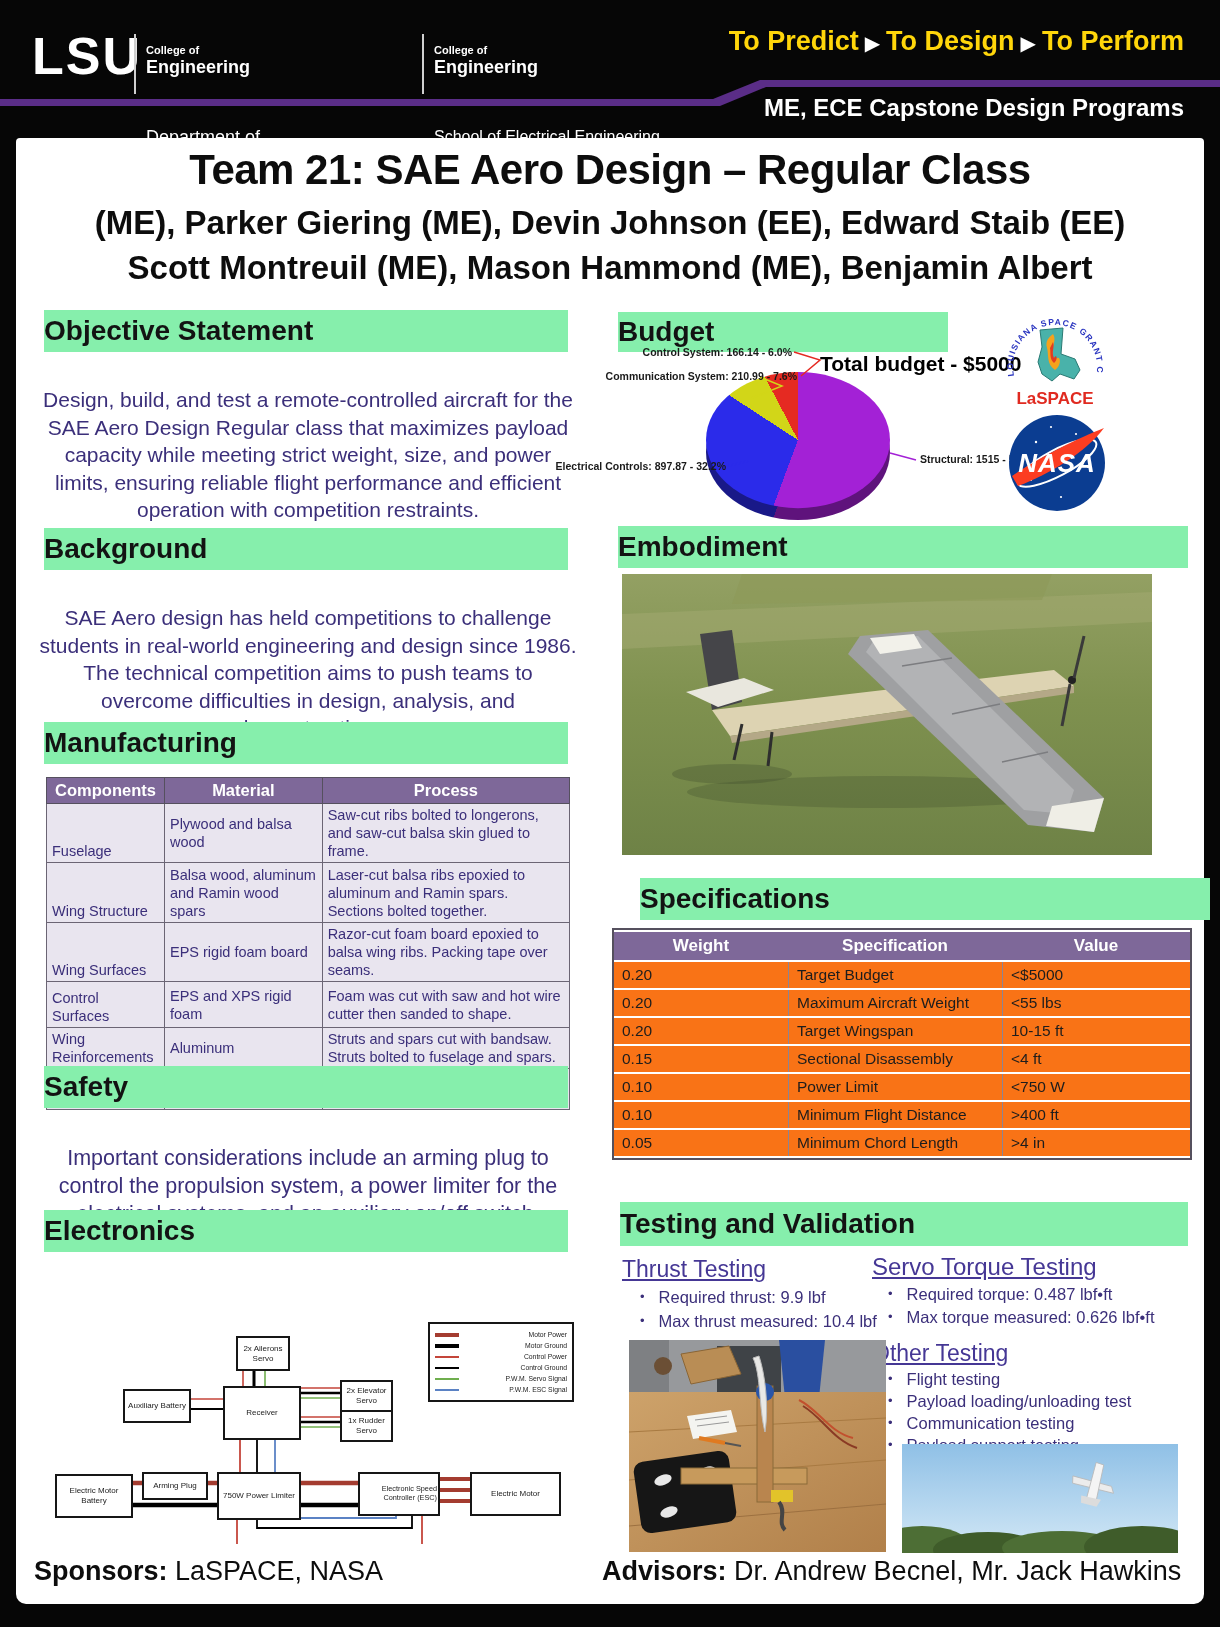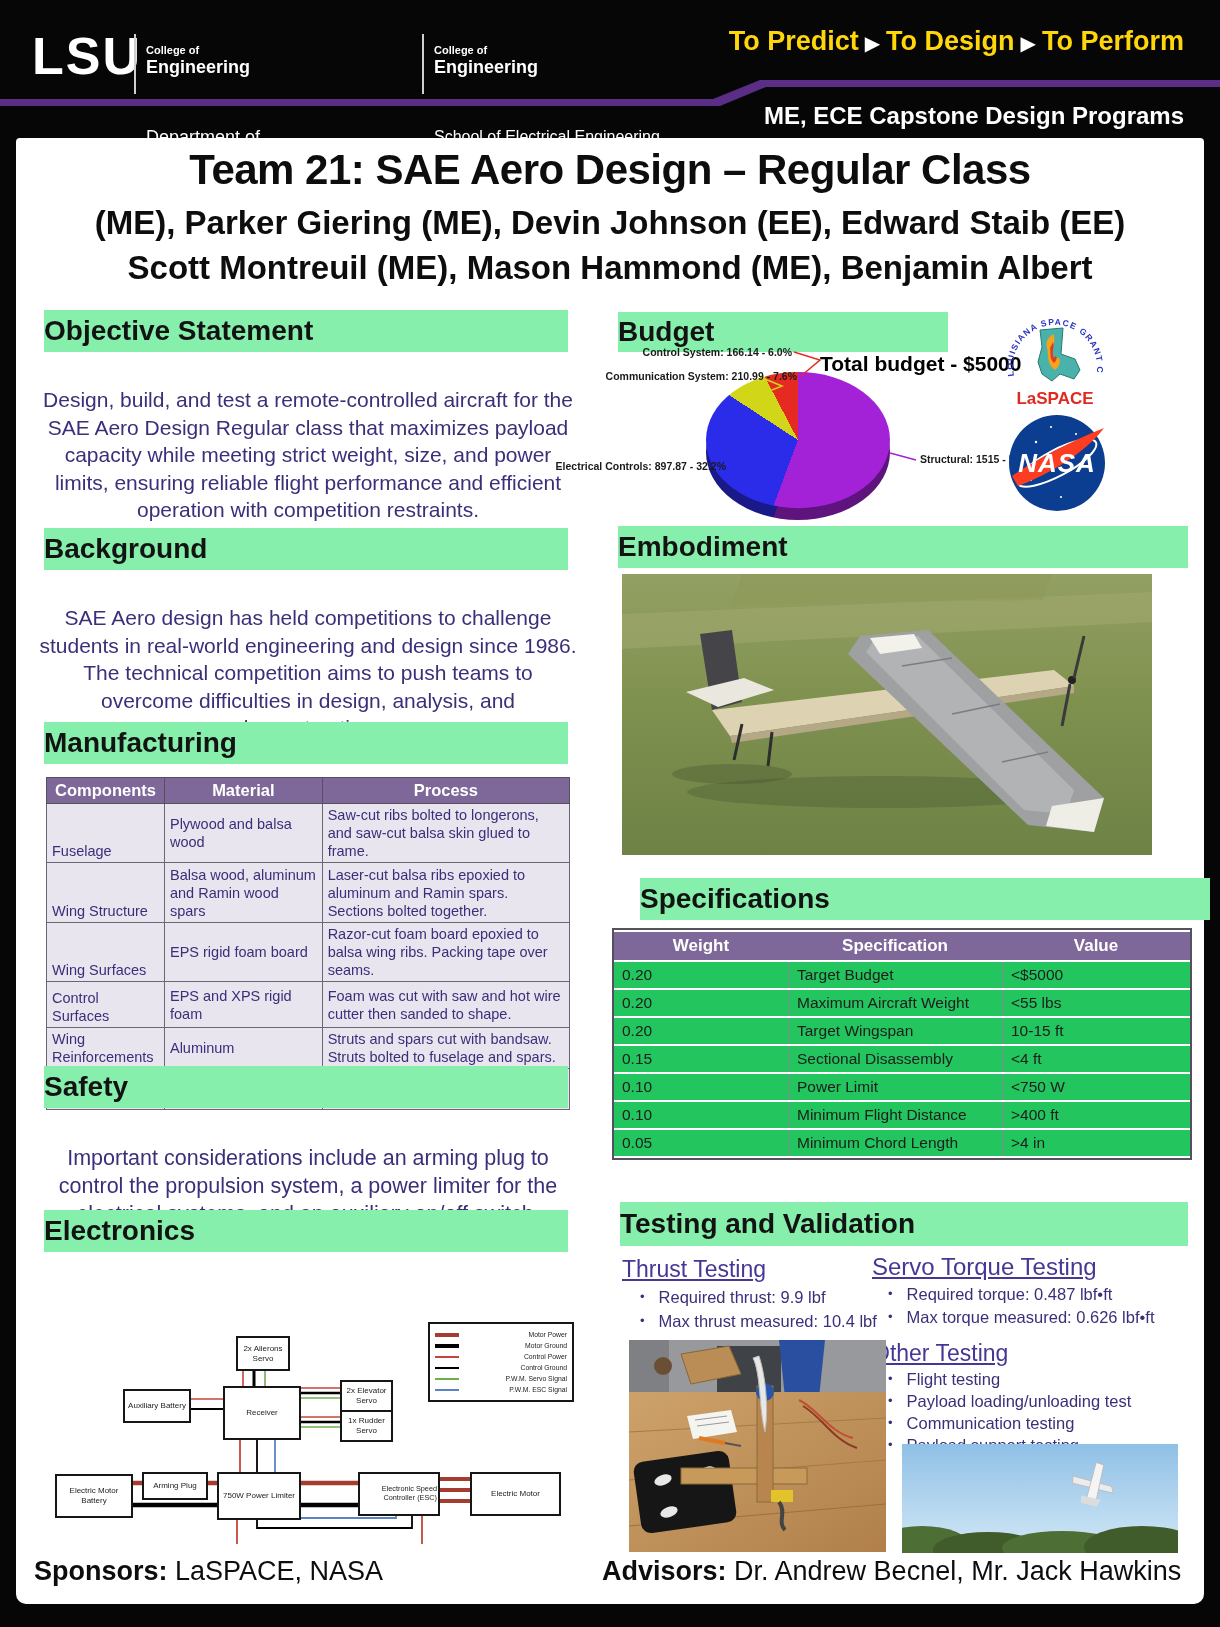--- a/index.html
+++ b/index.html
@@ -9,21 +9,21 @@
   .hdr-lsu{position:absolute;left:32px;top:26px;color:#fff;font-size:52px;font-weight:800;
            letter-spacing:2px;line-height:60px;}
   .hdr-div{position:absolute;top:34px;width:2px;height:60px;background:#cfcfcf;}
   .hdr-col{position:absolute;top:28px;color:#fff;}
   .hdr-col .c-small{font-size:11px;font-weight:700;line-height:13px;margin-top:16px;}
   .hdr-col .c-eng{font-size:18px;font-weight:700;line-height:21px;}
   .hdr-col .c-line{font-size:18px;font-weight:400;line-height:23px;margin-top:48px;}
   .hdr-col2 .c-line{font-size:16px;line-height:21px;}
   .motto{position:absolute;top:26px;right:36px;font-size:27px;font-weight:700;color:#ffd60a;}
   .motto .arr{color:#fff;font-size:20px;padding:0 6px;}
-  .banner{position:absolute;top:102px;right:36px;font-size:24px;font-weight:700;color:#fff;}
+  .banner{position:absolute;top:94px;right:36px;font-size:24px;font-weight:700;color:#fff;}
   .stripe-svg{position:absolute;left:0;top:0;width:1220px;height:138px;}
   
   .panel{position:absolute;left:16px;top:138px;width:1188px;height:1466px;background:#fff;
          border-radius:4px 4px 10px 10px;}
   .p-title{position:absolute;left:0;top:146px;width:1220px;text-align:center;font-size:42px;
            font-weight:700;color:#0d0d0d;letter-spacing:-0.5px;}
   .p-authors{position:absolute;left:0;top:200px;width:1220px;text-align:center;font-size:33px;
              font-weight:700;color:#0d0d0d;line-height:45px;}
   .gold-bar{position:absolute;background:#86efac;color:#131313;font-size:28px;font-weight:700;
             line-height:42px;height:42px;}
@@ -33,21 +33,21 @@
   .man-table th{background:#7e6899;color:#fff;font-size:16.5px;font-weight:700;text-align:center;
                 border:1.5px solid #55505e;padding:3px 4px;}
   .man-table td{background:#e9e5ef;color:#3b2f7a;font-size:14.5px;line-height:18px;
                 border:1.5px solid #6b6574;padding:2px 5px;vertical-align:middle;}
   .man-table td.comp{vertical-align:bottom;}
   
   .spec-wrap{position:absolute;left:612px;top:928px;width:576px;border:2px solid #55505e;background:#fff;}
   .spec-table{width:100%;border-collapse:separate;border-spacing:0 2px;}
   .spec-table th{background:#7e6899;color:#fff;font-size:17px;font-weight:700;text-align:center;
                  padding:4px 6px;}
-  .spec-table td{background:#22c55e;color:#1d1d1d;font-size:15.5px;padding:4px 8px;
+  .spec-table td{background:#f97316;color:#1d1d1d;font-size:15.5px;padding:4px 8px;
                  border-left:1.5px solid #8b8494;}
   .spec-table td:first-child{border-left:none;}
   
   .pie-wrap{position:absolute;left:706px;top:372px;width:184px;height:184px;
             transform:scaleY(0.74);transform-origin:0 0;}
   .pie-c{position:absolute;left:0;width:184px;height:184px;border-radius:50%;}
   #pie-side{top:16px;filter:brightness(0.58);}
   #pie-top{top:0;}
   .pie-label{position:absolute;font-size:10.5px;font-weight:700;color:#1a1a1a;}
   .pie-total{position:absolute;left:820px;top:352px;font-size:21px;font-weight:700;color:#000;}

